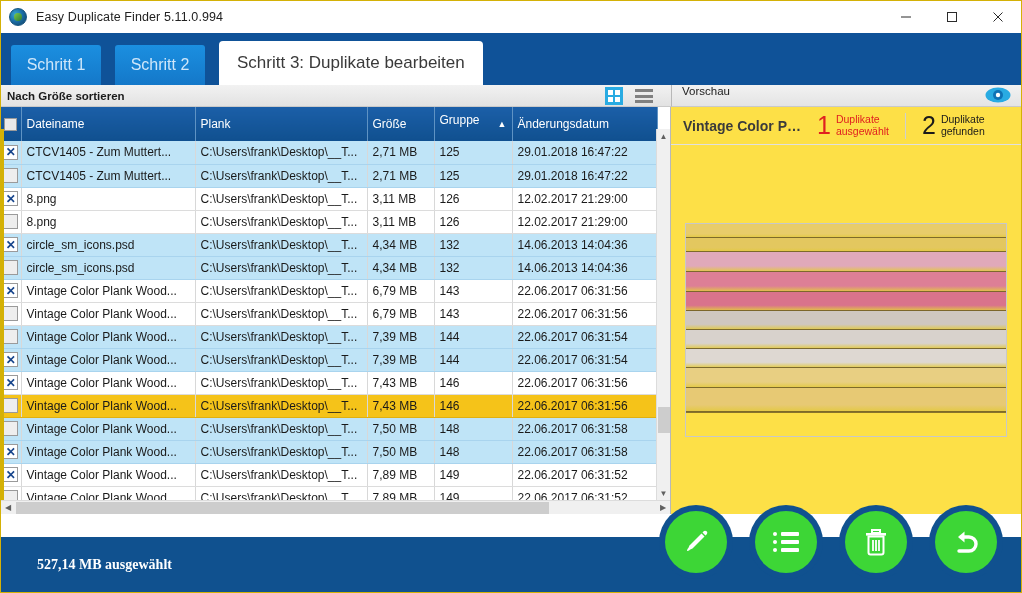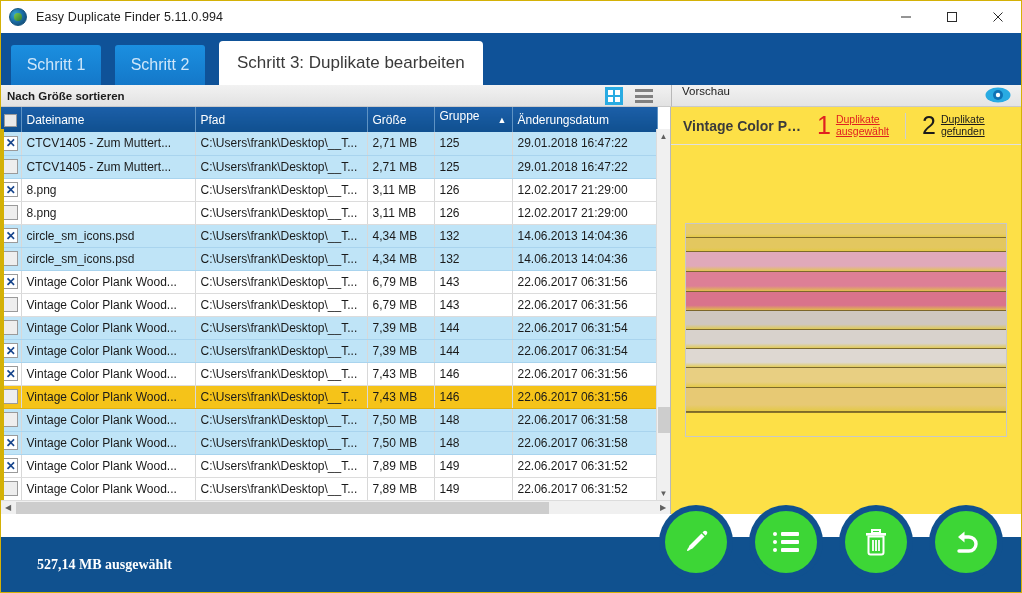--- a/index.html
+++ b/index.html
@@ -82,21 +82,21 @@
   #eye{ position:absolute; right:10px; top:2px; }
   
   #main{ display:flex; height:407px; }
   
   #tablewrap{ width:670px; background:#fff; position:relative;
               border-right:1px solid #b8b8b8; }
   table{ border-collapse:collapse; table-layout:fixed; width:656px; }
   thead th{
     background:linear-gradient(180deg,#1b5fa8 0%,#10508f 100%);
     color:#fff; font-size:12px; font-weight:normal; text-align:left;
-    height:25px; padding:0 5px; border-right:1px solid #5f93c4;
+    height:34px; padding:0 5px; border-right:1px solid #5f93c4;
     white-space:nowrap; overflow:hidden;margin-top:41px;
   }
   thead th.chk{ padding:0; text-align:center; width:20px;}
   .hdrchk{ width:13px;height:13px;background:#e9e9e9;border:1px solid #9a9a9a;
            display:inline-block; vertical-align:middle; }
   th .sortarrow{ float:right; font-size:9px; line-height:22px; }
   tbody td{
     font-size:12px; color:#1a1a1a; height:23px; padding:0 5px;
     border-bottom:1px solid #c5d9ea; border-right:1px solid #d8d8d8;
     white-space:nowrap; overflow:hidden; text-overflow:clip;
@@ -132,21 +132,21 @@
   #hthumb{ height:12px; background:#cdcdcd; width:533px; margin:0 1px;}
   
   #preview{ flex:1; background:#fde047; display:flex; flex-direction:column; }
   #prevhead{ height:38px; display:flex; align-items:center; padding:0 12px;
              border-bottom:1px solid #e0e0e0; }
   #prevname{ font-size:14px;font-weight:bold;color:#3b3b3b; white-space:nowrap;}
   .countgrp{ display:flex; align-items:center; margin-left:16px; }
   .bignum{ font-size:25px; line-height:1; font-weight:normal; }
   .bignum.red{ color:#e02020; }
   .bignum.black{ color:#1a1a1a; }
-  .ctext{ font-size:10.5px; line-height:11.5px; margin-left:5px;text-decoration:underline; }
+  .ctext{ font-size:10.5px; line-height:11.5px; margin-left:5px; }
   .ctext.red{ color:#e02020; }
   .ctext.black{ color:#1a1a1a; }
   #divider{ width:1px;height:26px;background:#d0d0d0;margin-left:16px;}
   #prevbody{ flex:1; display:flex; align-items:center; justify-content:center; }
   #photo{ width:322px;height:214px; border:1px solid #c8c8c8; position:relative;
           overflow:hidden; }
   .plank{ position:absolute; left:0; right:0; }
   .plankline{ position:absolute;left:0;right:0;height:2px;background:rgba(40,28,20,.55);}
   
   #status{
@@ -240,21 +240,21 @@
         <col style="width:67px">
           <col style="width:78px">
           <col style="width:145px">
       </colgroup>
       <thead>
         <tr>
           <th class="chk">
             <span class="hdrchk"></span>
           </th>
           <th>Dateiname</th>
-          <th>Pfad</th>
+          <th>Plank</th>
           <th>Größe</th>
           <th>
             <span>Gruppe</span><span class="sortarrow">▲</span>
           </th>
           <th>Änderungsdatum</th>
         </tr>
       </thead>
       <tbody id="tbody">
           <tr class="shaded">
             <td class="chk"><span class="cb checked"></span></td>

